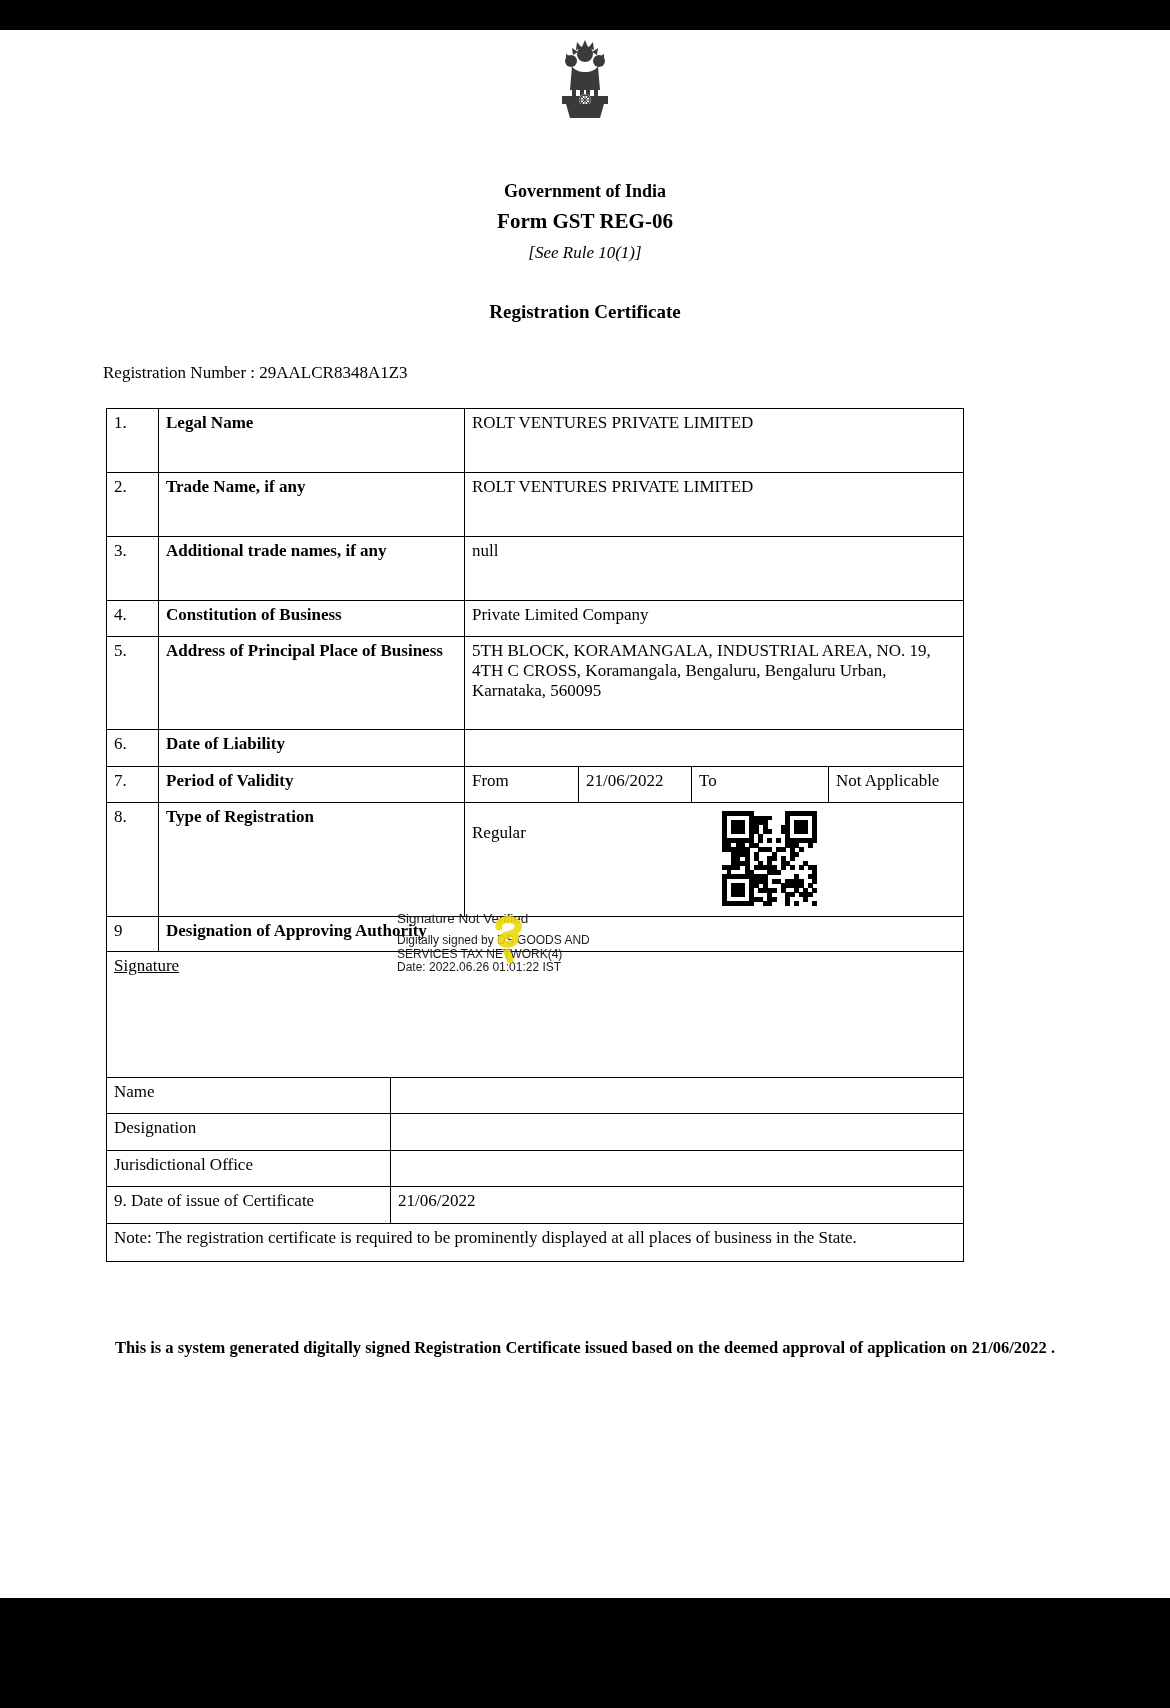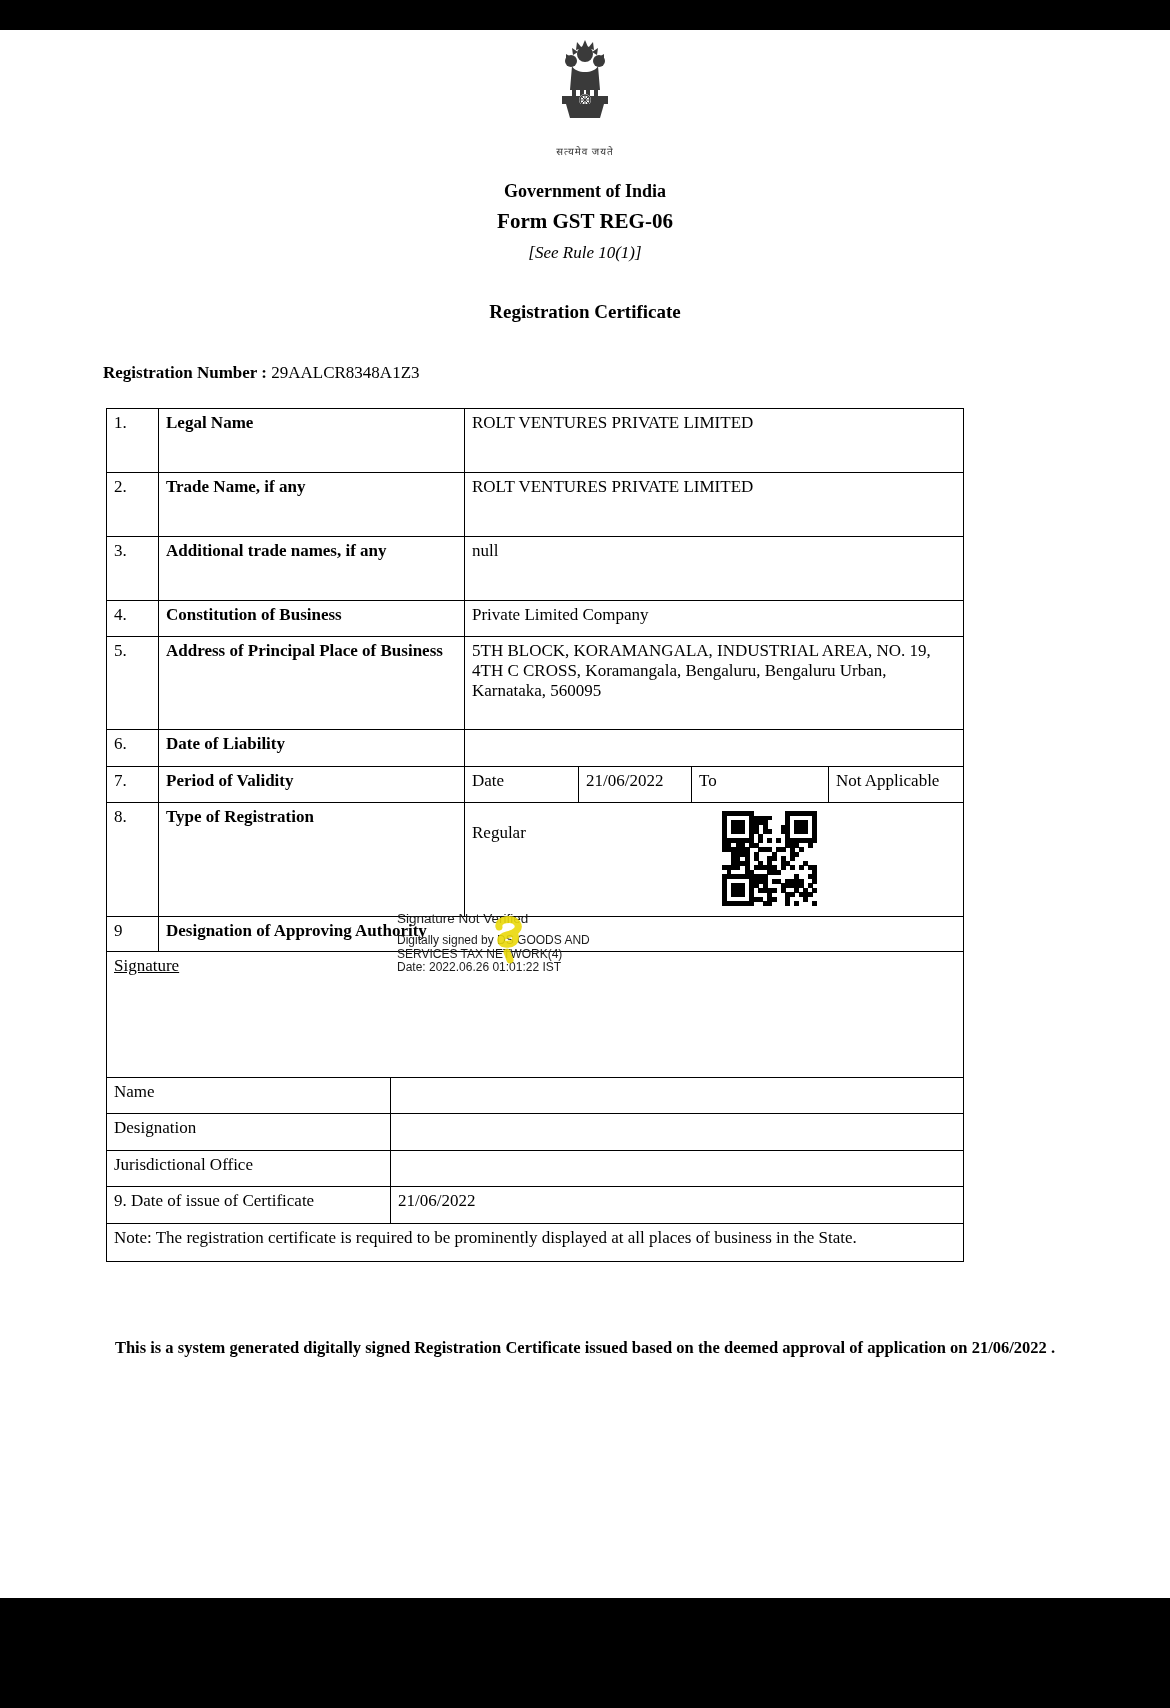--- a/index.html
+++ b/index.html
@@ -15,21 +15,21 @@
   .emblem-wrap { position:absolute; top:38px; left:0; width:1170px; text-align:center; }
   .emblem-caption { font-size:10px; color:#333; margin-top:2px; letter-spacing:1px; }
 
   .h-center { position:absolute; left:0; width:1170px; text-align:center; }
   .h-gov   { top:181px; font-size:18px; font-weight:bold; }
   .h-form  { top:209px; font-size:21px; font-weight:bold; }
   .h-rule  { top:243px; font-size:17px; font-style:italic; }
   .h-title { top:301px; font-size:19px; font-weight:bold; }
 
   .reg-line { position:absolute; top:363px; left:103px; font-size:17px; }
-  .reg-line .lbl { font-weight:bold;margin-top:36px; }
+  .reg-line .lbl { font-weight:normal;margin-top:36px; }
 
   .tables { position:absolute; top:408px; left:106px; width:857px; }
   table { border-collapse:collapse; table-layout:fixed; width:857px; font-size:17px; }
   td { border:1px solid #000; vertical-align:top; padding:4px 7px; overflow:hidden; }
   td.lbl { font-weight:bold; }
   .t2 { margin-top:-1px; }
 
   tr.h64  { height:64px; }
   tr.h36  { height:36px; }
   tr.h37  { height:37px; }
@@ -88,21 +88,20 @@
       <rect x="42" y="50" width="4" height="8"></rect>
 
       <rect x="10" y="58" width="46" height="8"></rect>
       <circle cx="33" cy="62" r="6" fill="#fff"></circle>
       <circle cx="33" cy="62" r="5" fill="none" stroke="#3a3a3a" stroke-width="1.4"></circle>
       <path d="M33 57 V67 M28 62 H38 M29.5 58.5 L36.5 65.5 M36.5 58.5 L29.5 65.5" stroke="#3a3a3a" stroke-width="1" fill="none"></path>
 
       <path d="M14 66 L52 66 L48 80 L18 80 Z"></path>
     </g>
   </svg>
-  <div class="emblem-caption">सत्यमेव जयते</div>
 </div>
 
 <div class="h-center h-gov">Government of India</div>
 <div class="h-center h-form">Form GST REG-06</div>
 <div class="h-center h-rule">[See Rule 10(1)]</div>
 <div class="h-center h-title">Registration Certificate</div>
 
 <div class="reg-line">
   <span class="lbl">Registration Number :</span>
   <span>29AALCR8348A1Z3</span>
@@ -145,21 +144,21 @@
         <td colspan="4">5TH BLOCK, KORAMANGALA, INDUSTRIAL AREA, NO. 19, 4TH C CROSS, Koramangala, Bengaluru, Bengaluru Urban, Karnataka, 560095</td>
       </tr>
       <tr class="h37">
         <td>6.</td>
         <td class="lbl">Date of Liability</td>
         <td colspan="4"></td>
       </tr>
       <tr class="h36">
         <td>7.</td>
         <td class="lbl">Period of Validity</td>
-        <td>Date</td>
+        <td>From</td>
         <td>21/06/2022</td>
         <td>To</td>
         <td>Not Applicable</td>
       </tr>
       <tr class="h114">
         <td>8.</td>
         <td class="lbl">Type of Registration</td>
         <td colspan="4" class="regular-cell">
           <span class="regular-text">Regular</span>
           <div class="qr">

